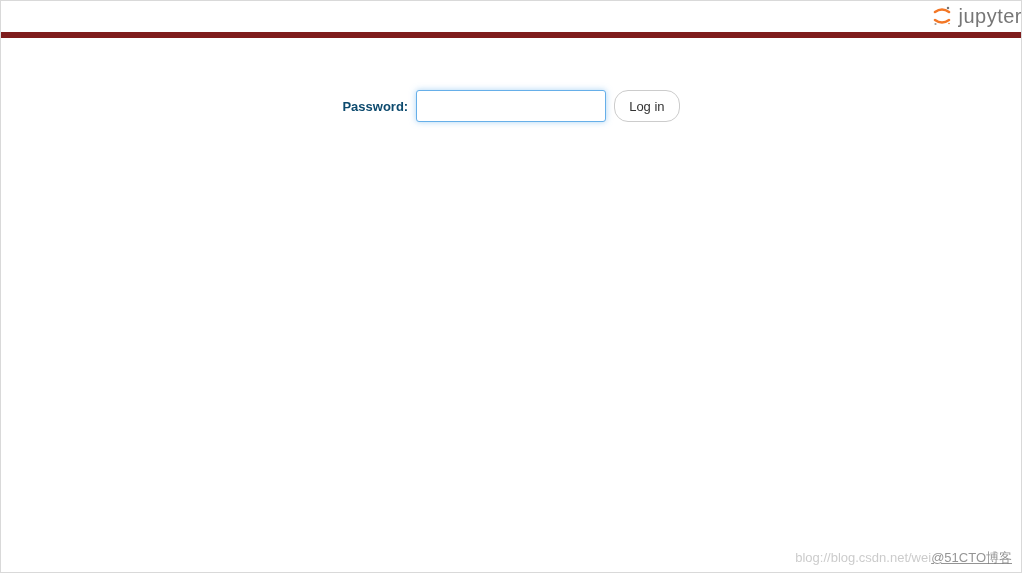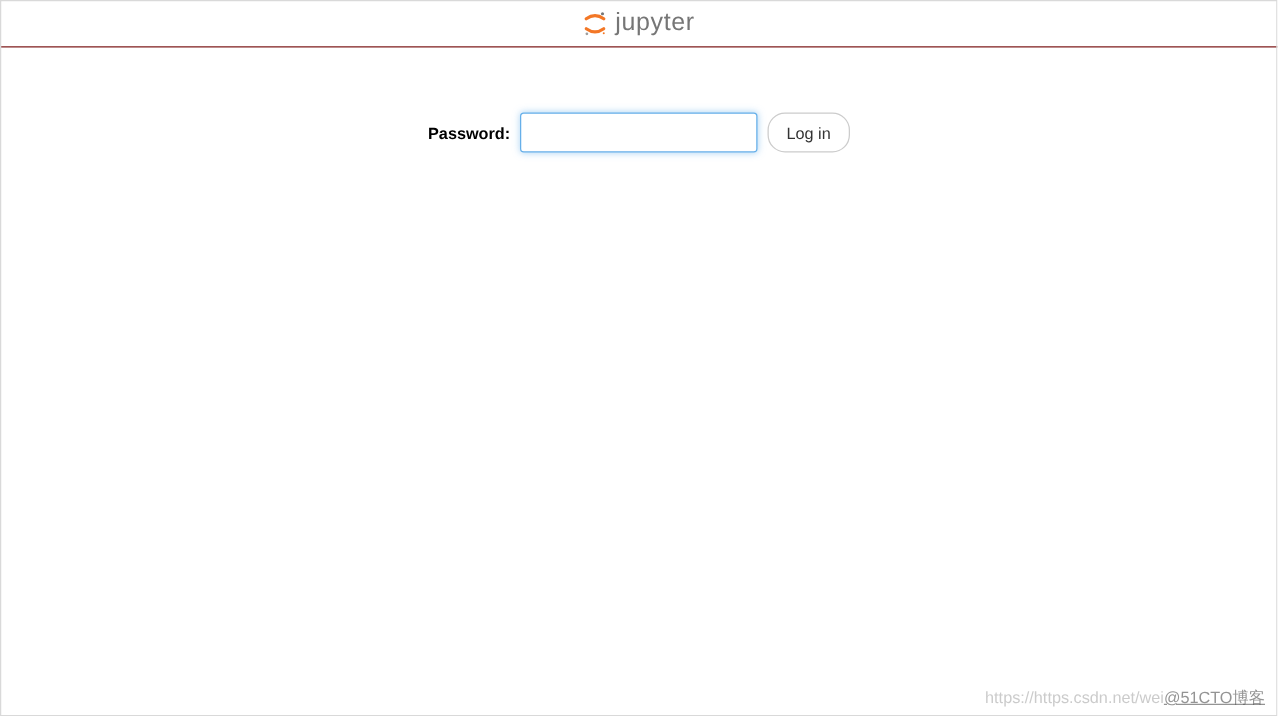--- a/index.html
+++ b/index.html
@@ -15,22 +15,22 @@
       width: 1022px;
       height: 573px;
       position: relative;
       overflow: hidden;
     }
     .header {
       width: 100%;
       height: 38px;
       display: flex;
       align-items: center;
-      justify-content: center;
-      border-bottom: 1px solid #7f1d1d;
+      justify-content: flex-end;
+      border-bottom: 6px solid #7f1d1d;
     }
     .logo-wrap {
       display: flex;
       align-items: center;
       gap: 6px;
     }
     .logo-icon {
       width: 20px;
       height: 20px;
       position: relative;
@@ -48,21 +48,21 @@
       padding-top: 52px;
     }
     .login-row {
       display: flex;
       align-items: center;
       gap: 8px;
     }
     .pw-label {
       font-weight: bold;
       font-size: 13px;
-      color: #000000;
+      color: #0c4a6e;
     }
     .pw-input {
       width: 190px;
       height: 32px;
       padding: 6px 10px;
       border: 1px solid #66afe9;
       border-radius: 3px;
       font-size: 13px;
       outline: none;
       box-shadow: 0 0 6px rgba(102, 175, 233, 0.55);
@@ -117,16 +117,16 @@
 
 <div class="main">
   <div class="login-row">
     <label class="pw-label">Password:</label>
     <input type="password" class="pw-input" autofocus="" value="" style="">
     <button class="login-btn">Log in</button>
   </div>
 </div>
 
 <div class="watermark">
-  <span>https://https.csdn.net/wei</span><span class="dark">@51CTO博客</span>
+  <span>blog://blog.csdn.net/wei</span><span class="dark">@51CTO博客</span>
 </div>
 
 <div class="frame-border"></div>
 
 </body></html>

